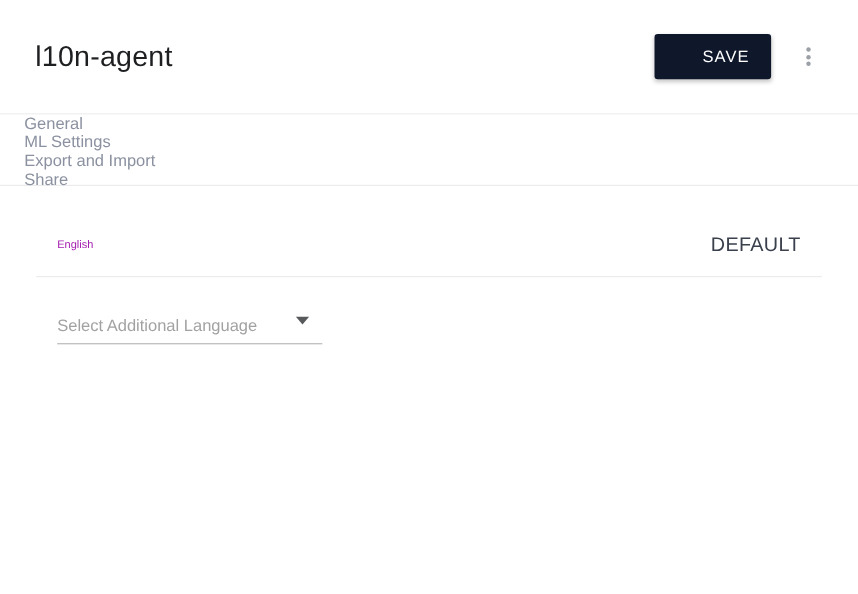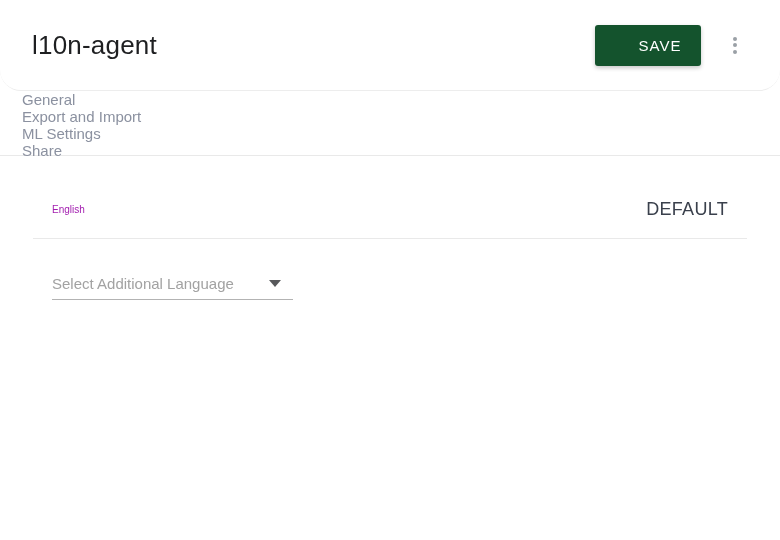--- a/index.html
+++ b/index.html
@@ -5,38 +5,37 @@
   * { margin: 0; padding: 0; box-sizing: border-box; }
   html, body {
     width: 780px; height: 540px;
     background: #ffffff;
     font-family: "Liberation Sans", sans-serif;
     overflow: hidden;
   }
 
   
   .header {
-    height: 91px;
+    height: 104px;
     display: flex;
     align-items: center;
     border-bottom: 1px solid #ededed;
     padding: 0 38px 0 32px;
-    border-radius: 21px;
   }
   .agent-title {
     font-size: 26px;
     font-weight: 400;
     color: #1e1f21;
     letter-spacing: 0.2px;
     flex: 0 0 auto;
   }
   .header-spacer { flex: 1 1 auto; }
   .save-btn {
     width: 106px; height: 41px;
-    background: #14532d;
+    background: #0f172a;
     color: #ffffff;
     border: none;
     border-radius: 3px;
     font-family: "Liberation Sans", sans-serif;
     font-size: 15px;
     letter-spacing: 1px;
     cursor: pointer;
     box-shadow: 0 2px 4px rgba(0,0,0,0.22);
     padding-left: 24px;
   }
@@ -105,21 +104,21 @@
   }
   .lang-divider {
     border: none;
     border-bottom: 1px solid #e9e9e9;
     margin: 18px 33px 0 33px;
   }
   .select-box {
     margin: 36px 0 0 52px;
     width: 241px;
     display: flex;
-    align-items: center;
+    align-items: flex-start;
     justify-content: space-between;
     border-bottom: 1px solid #b3b3b3;
     padding-bottom: 7px;
     cursor: pointer;
   }
   .select-placeholder {
     font-size: 15px;
     color: #a2a2a2;
   }
   .caret-down {
@@ -139,22 +138,22 @@
   <button class="save-btn">SAVE</button>
   <div class="kebab">
     <span class="dot"></span>
     <span class="dot"></span>
     <span class="dot"></span>
   </div>
 </div>
 
 <div class="tabbar">
   <div class="tab">General</div>
+  <div class="tab">ML Settings</div>
   <div class="tab">Export and Import</div>
-  <div class="tab">ML Settings</div>
   <div class="tab">Share</div>
 </div>
 
 <div class="content">
   <div class="lang-row">
     <span class="lang-name">English</span>
     <span class="default-badge">DEFAULT</span>
   </div>
   <hr class="lang-divider">
   <div class="select-box">

